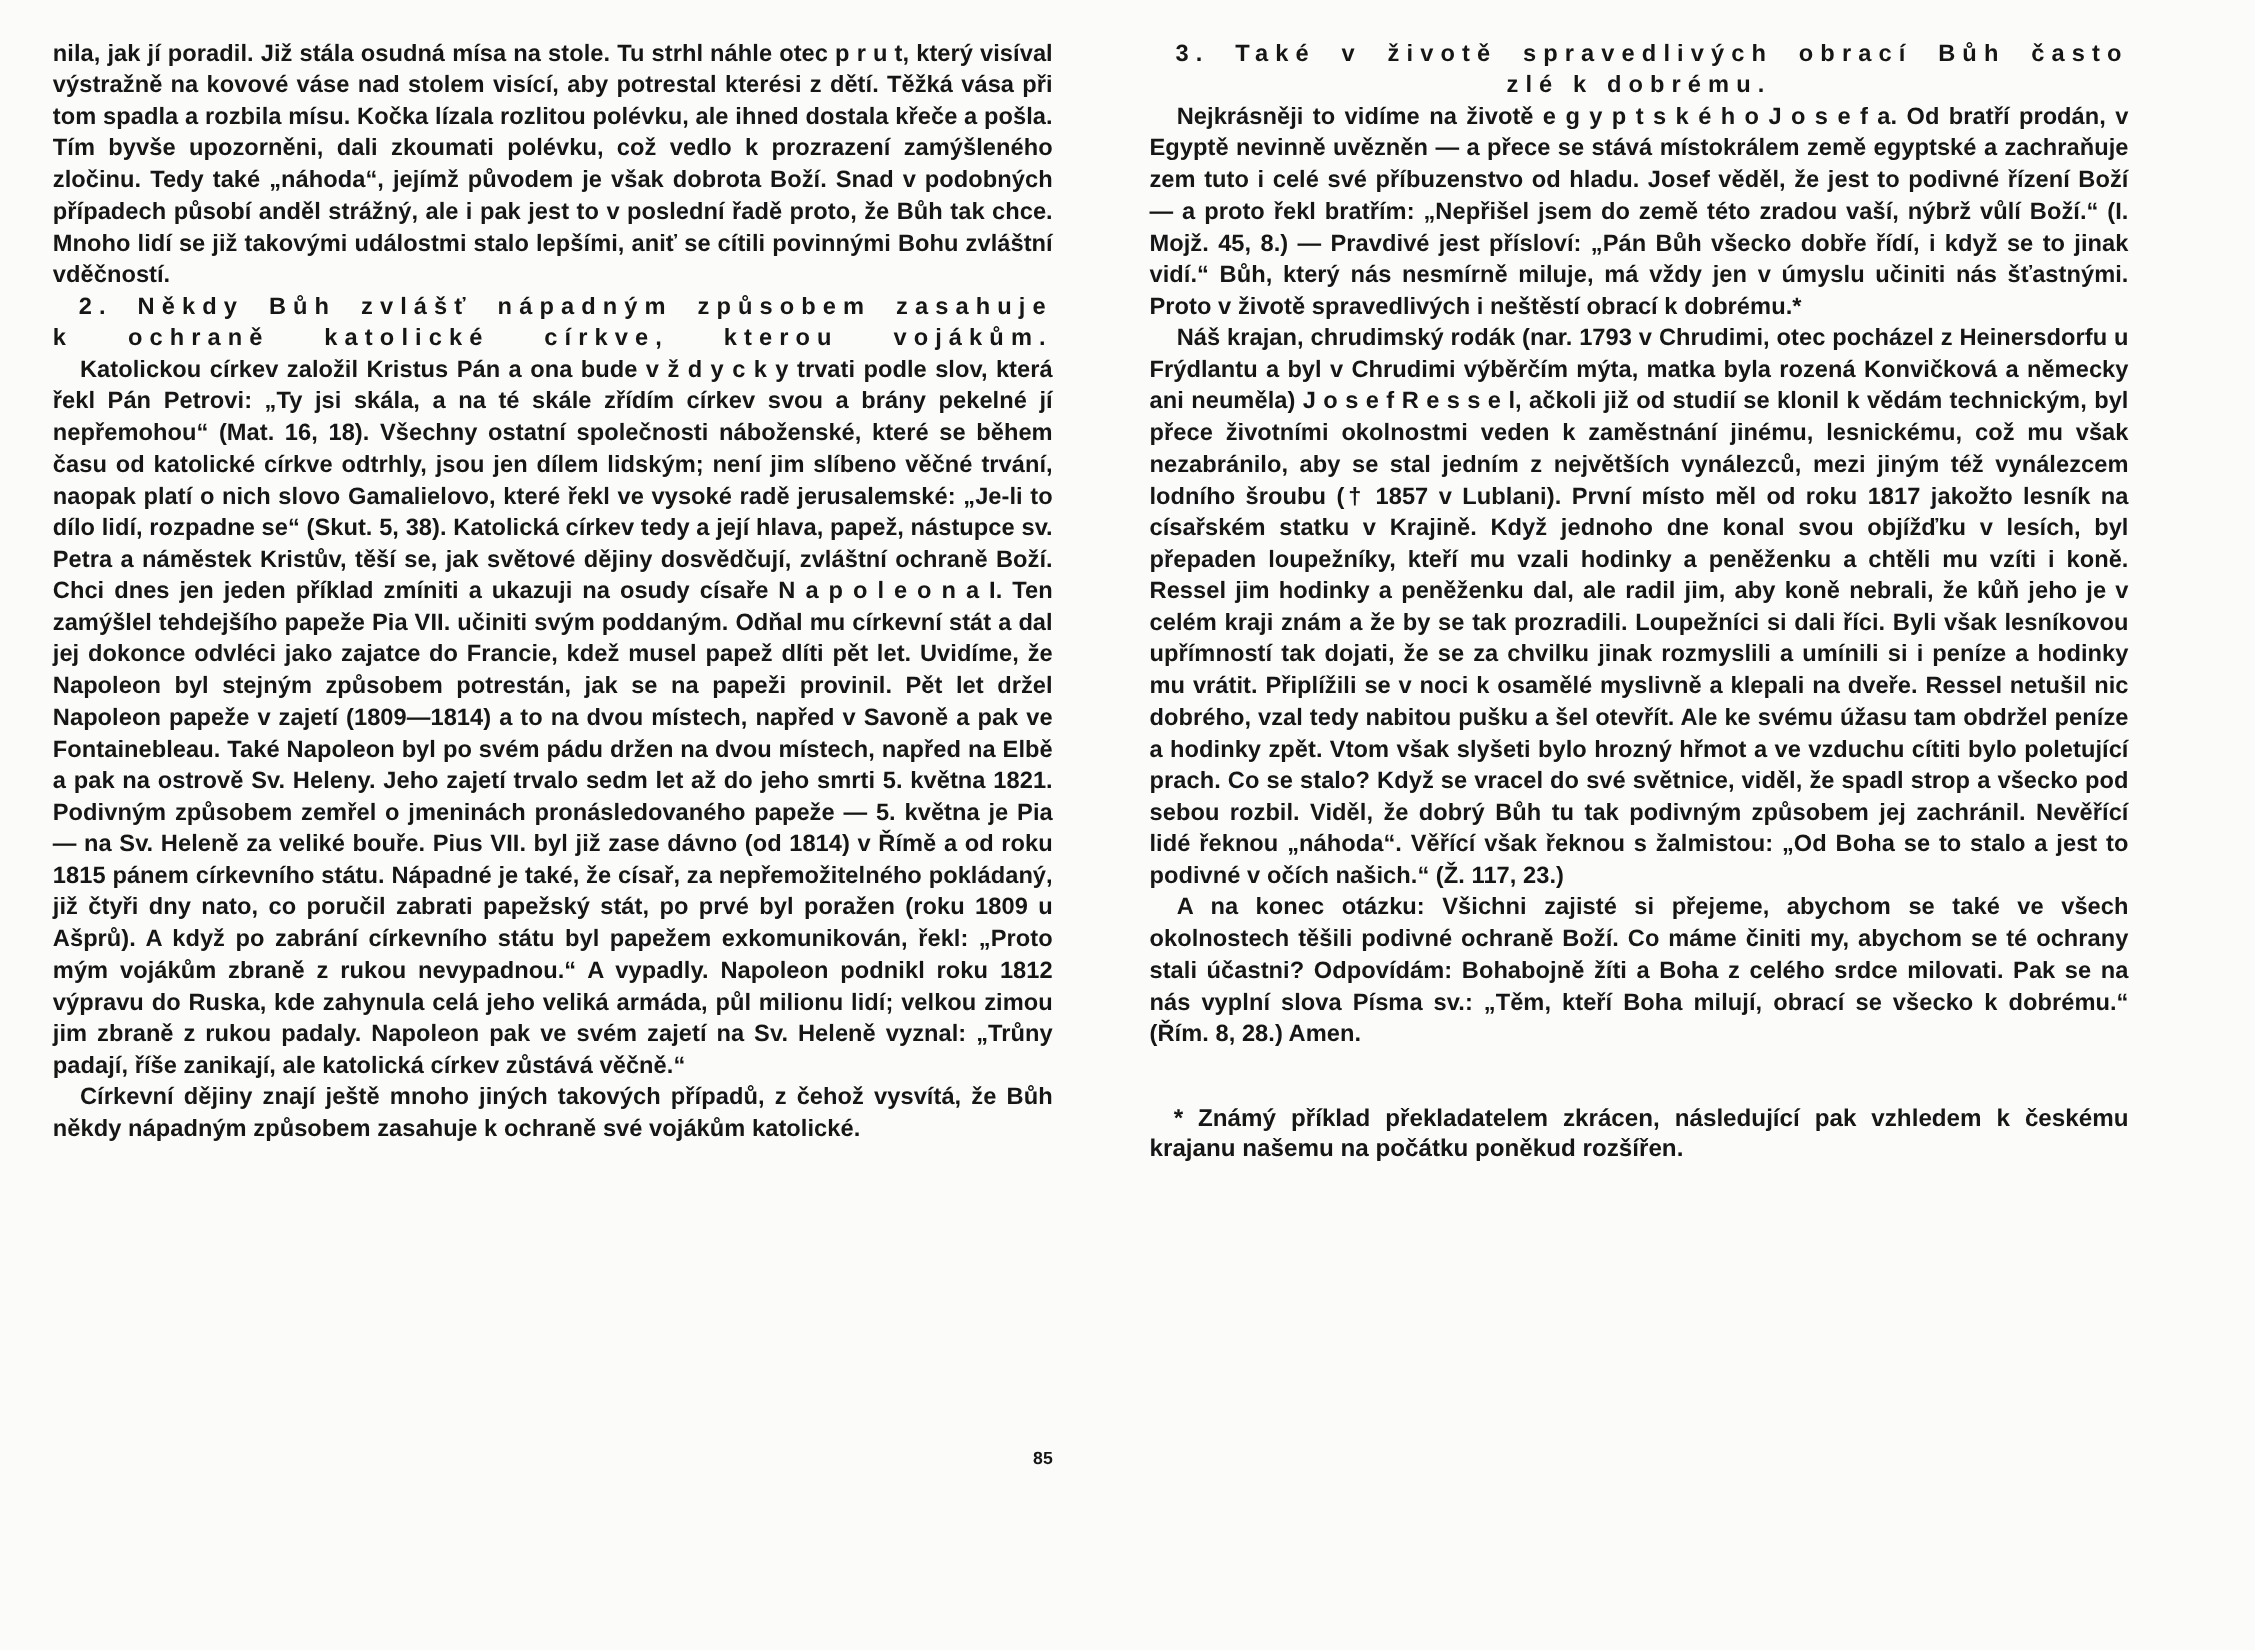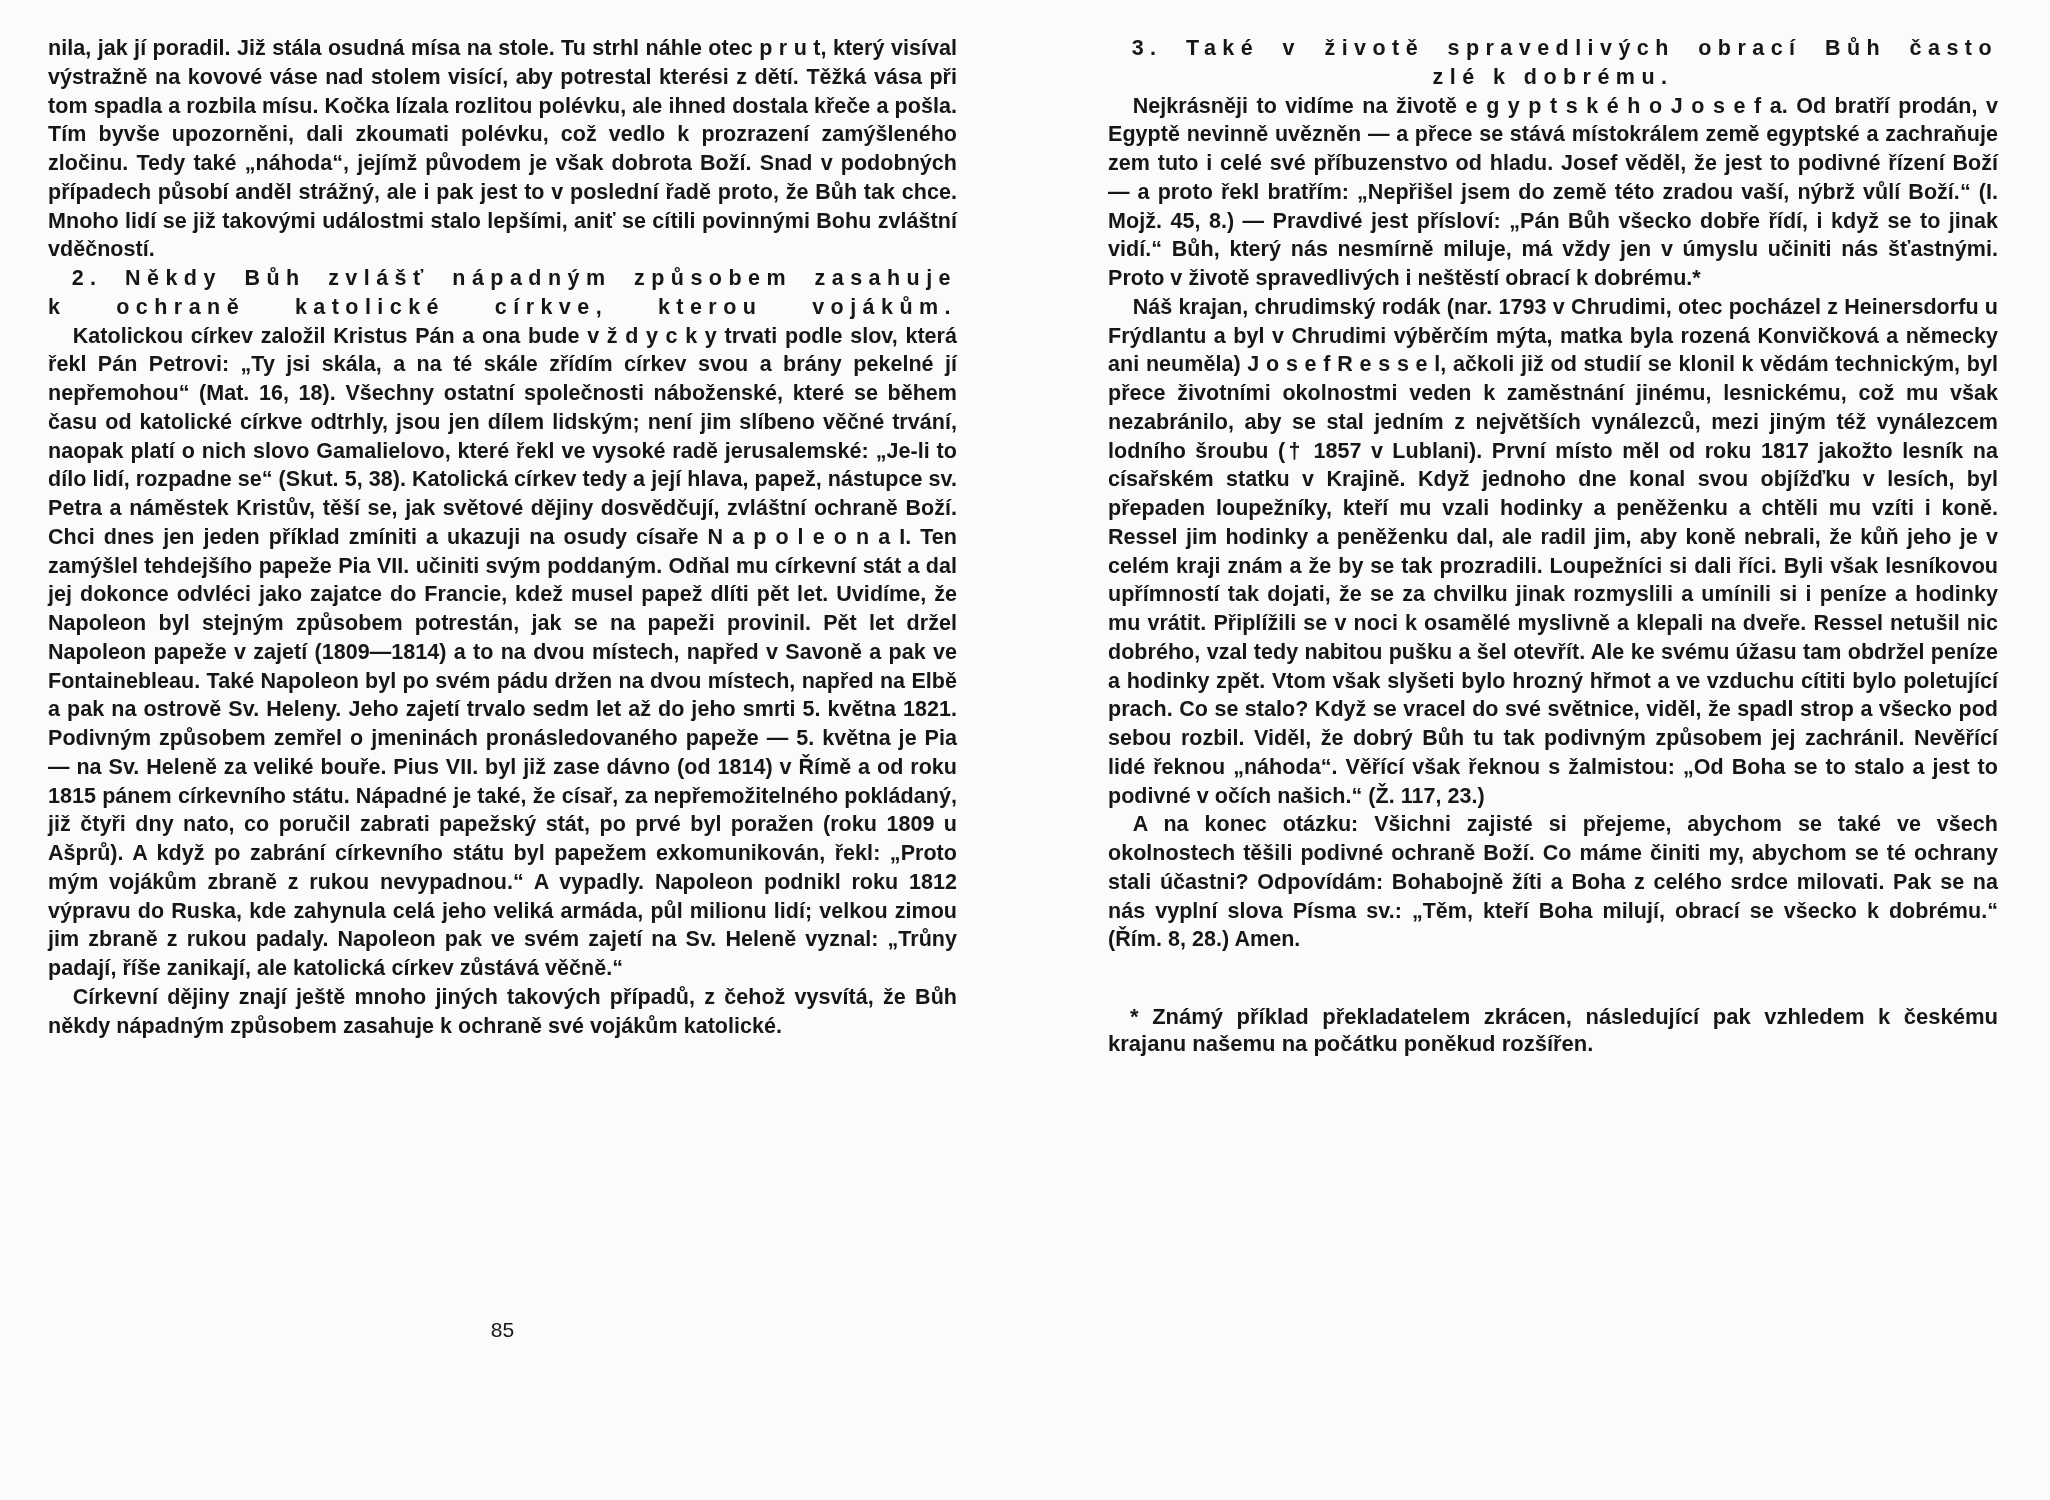--- a/index.html
+++ b/index.html
@@ -17,21 +17,21 @@
   .spread {
     position: relative;
     width: 1784px;
     height: 1500px;
   }
   .page {
     position: absolute;
     top: 34px;
   }
   .page-left  { left: 48px;   width: 909px; }
-  .page-right { left: 1108px; width: 890px; }
+  .page-right { left: 1045px; width: 890px; }
 
   .para {
     margin: 0;
     font-size: 21.5px;
     font-weight: 700;
     line-height: 28.75px;
     text-align: justify;
     letter-spacing: 0.002em;
   }
   .para.indent { text-indent: 1.15em; }
@@ -59,23 +59,23 @@
     font-weight: 700;
     line-height: 26.5px;
     text-align: justify;
     text-indent: 1em;
   }
 
   .pagenum {
     position: absolute;
     left: 0;
     width: 100%;
-    text-align: center;
-    font-size: 21px;
-    font-weight: 400;
+    text-align: right;
+    font-size: 16px;
+    font-weight: 700;
   }
   .page-left  .pagenum { top: 1284px; }
   .page-right .pagenum { top: 1276px; }
 </style>
 </head>
 <body>
 
 <div class="spread">
 
   <div class="page page-left">

